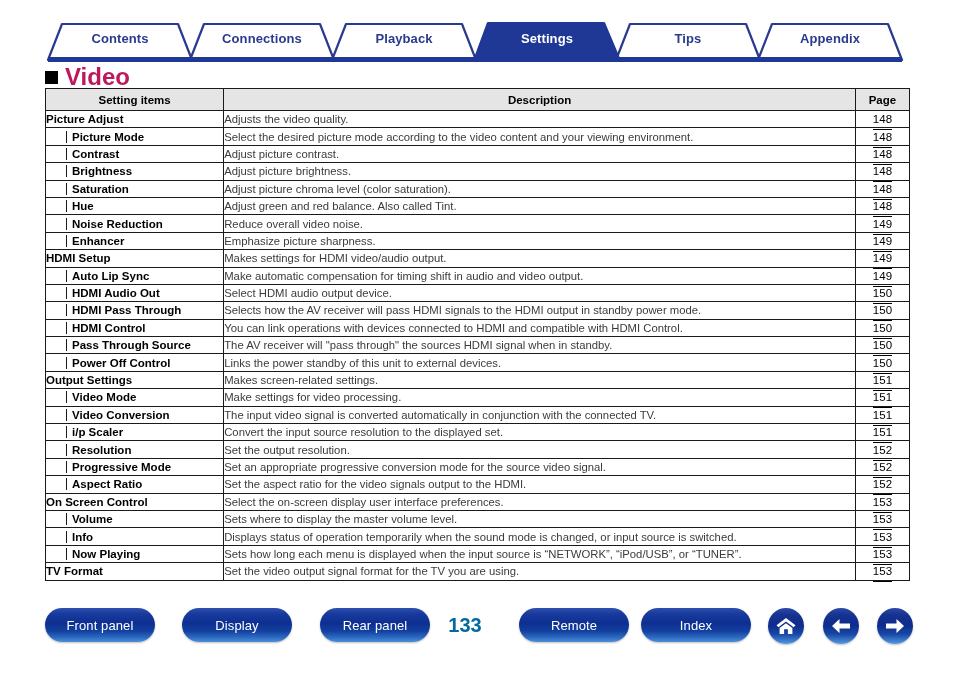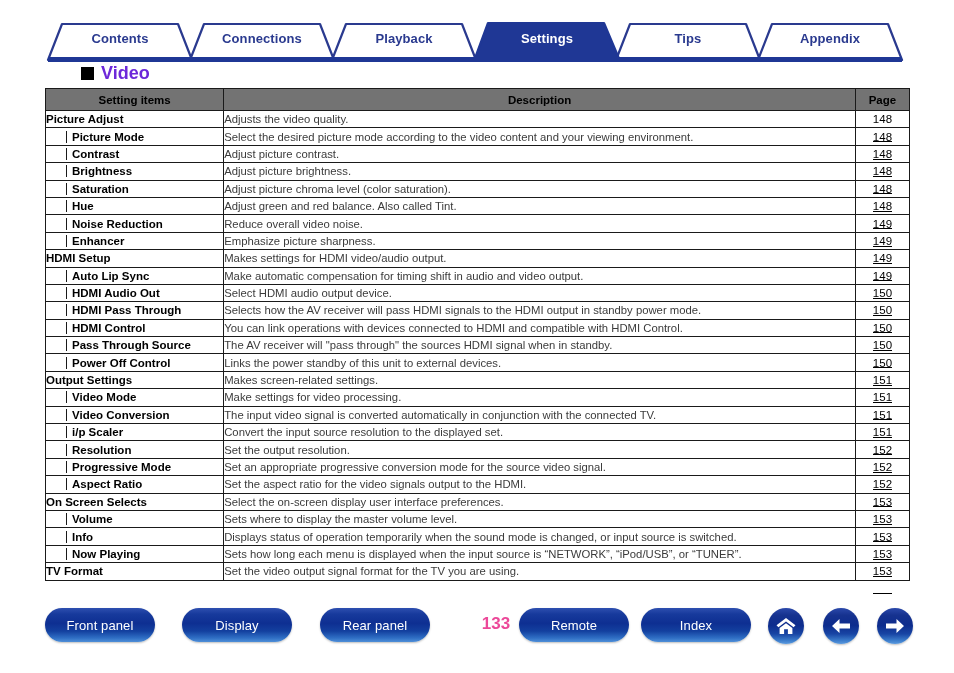--- a/index.html
+++ b/index.html
@@ -37,27 +37,26 @@
     letter-spacing: 0.1px;
     white-space: nowrap;
   }
   .tab-label.active { color: #ffffff; }
 
   
   .section-title {
     position: absolute;
     left: 45px;
     top: 63px;
-    font-size: 18px;
+    font-size: 24px;
     font-weight: bold;
-    color: #6d28d9;
+    color: #be185d;
     display: flex;
     align-items: center;
     gap: 7px;
-    margin-left: 36px;
   }
   .sq-marker {
     display: inline-block;
     width: 13px;
     height: 13px;
     background: #000;
     position: relative;
     top: 0px;
   }
 
@@ -72,21 +71,21 @@
     border-collapse: collapse;
     width: 865px;
     table-layout: fixed;
   }
   table.settings th, table.settings td {
     border: 1px solid #1a1a1a;
     padding: 0;
     vertical-align: middle;
   }
   table.settings thead th {
-    background: #737373;
+    background: #e5e5e5;
     height: 21px;
     font-size: 11.5px;
     font-weight: bold;
     color: #000;
     text-align: center;
   }
   .col-item   { width: 178px; }
   .col-desc   { width: 631px; }
   .col-page   { width: 54px; }
 
@@ -121,21 +120,21 @@
     white-space: nowrap;
     overflow: hidden;
   }
   td.page {
     text-align: center;
     font-size: 11.5px;
     color: #000;
   }
   td.page span {
     border-bottom: 1px solid #000;
-    padding-bottom: 16px;
+    padding-bottom: 4px;
   }
 
   
   .footer {
     position: absolute;
     left: 0;
     top: 605px;
     width: 954px;
     height: 48px;
   }
@@ -150,26 +149,26 @@
     font-weight: normal;
     display: flex;
     align-items: center;
     justify-content: center;
     box-shadow: 0 1px 2px rgba(0,0,0,0.25);
     letter-spacing: 0.1px;
   }
   .page-num {
     position: absolute;
     top: 9px;
-    left: 471px;
+    left: 440px;
     width: 50px;
     text-align: center;
-    font-size: 17px;
+    font-size: 20px;
     font-weight: bold;
-    color: #ec4899;
+    color: #0369a1;
   }
   .circ {
     position: absolute;
     top: 3px;
     width: 36px;
     height: 36px;
     border-radius: 50%;
     background: linear-gradient(to bottom, #2b49ab 0%, #16328f 20%, #0d2c8d 48%, #1845a4 72%, #3b7ccb 90%, #5b9ade 100%);
     display: flex;
     align-items: center;
@@ -425,21 +424,21 @@
           <td class="item sub">
             <div class="indent-box">
               <div class="indent-pad"></div>
               <span class="sub-text">Aspect Ratio</span>
             </div>
           </td>
           <td class="desc">Set the aspect ratio for the video signals output to the HDMI.</td>
           <td class="page"><span>152</span></td>
         </tr>
         <tr>
-          <td class="item"><span>On Screen Selects</span></td>
+          <td class="item"><span>On Screen Control</span></td>
           <td class="desc">Select the on-screen display user interface preferences.</td>
           <td class="page"><span>153</span></td>
         </tr>
         <tr>
           <td class="item sub">
             <div class="indent-box">
               <div class="indent-pad"></div>
               <span class="sub-text">Volume</span>
             </div>
           </td>

